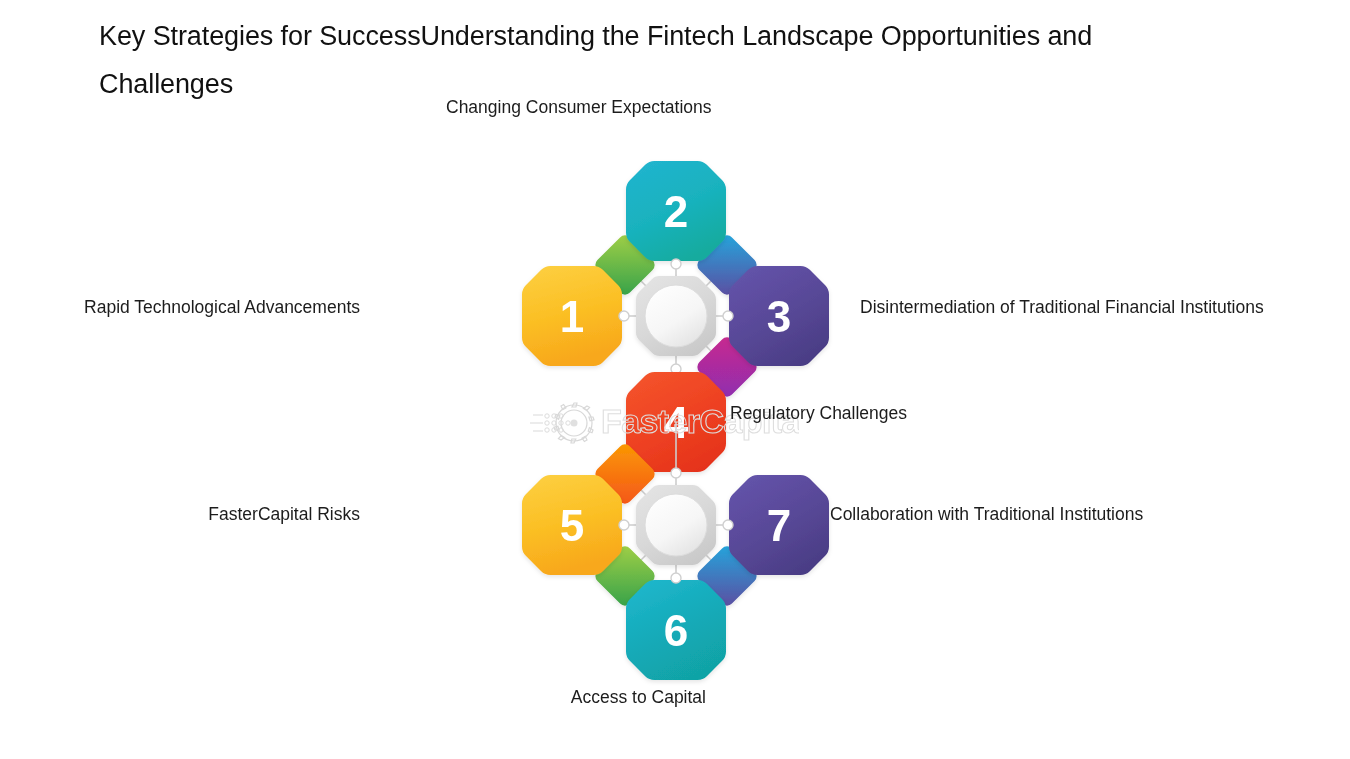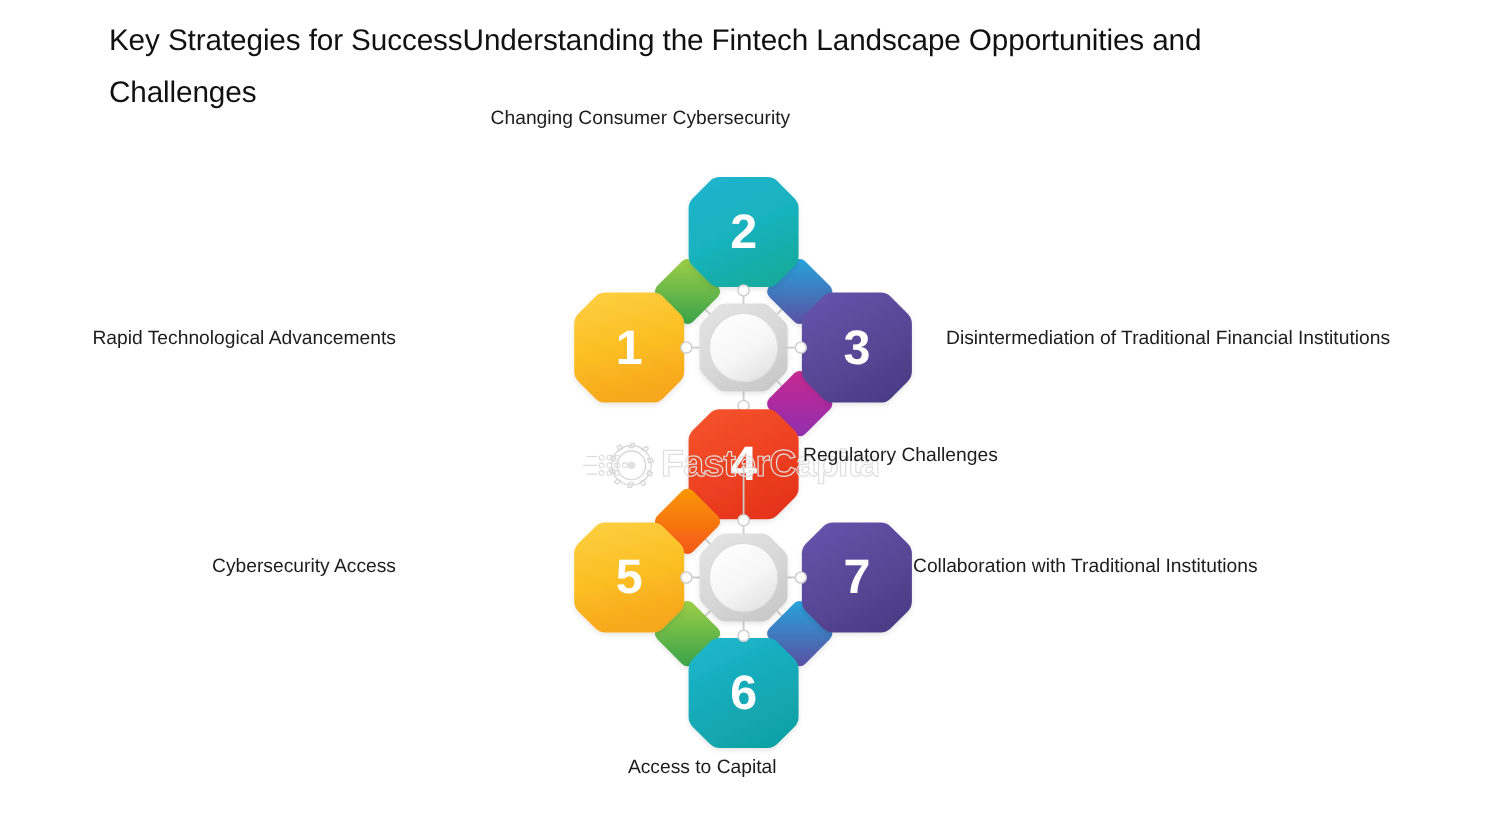--- a/index.html
+++ b/index.html
@@ -301,23 +301,23 @@
         <line x1="3" y1="26" x2="16" y2="26"></line>
         <line x1="6" y1="34" x2="16" y2="34"></line>
       </g>
     </g>
     <text x="74" y="36" fill="none" stroke="#dedede" stroke-width="1.1" font-family="'Liberation Sans', sans-serif" font-size="34" font-weight="bold" letter-spacing="-0.6">FasterCapital</text>
   </svg>
 </div>
 
 <div class="callout left" id="label-1">Rapid Technological Advancements</div>
 
-<div class="callout center" id="label-2">Changing Consumer Cybersecurity</div>
+<div class="callout center" id="label-2">Changing Consumer Expectations</div>
 
 <div class="callout right" id="label-3">Disintermediation of Traditional Financial Institutions</div>
 
 <div class="callout right" id="label-4">Regulatory Challenges</div>
 
-<div class="callout left" id="label-5">Cybersecurity Access</div>
+<div class="callout left" id="label-5">FasterCapital Risks</div>
 
 <div class="callout center" id="label-6">Access to Capital</div>
 
 <div class="callout right" id="label-7">Collaboration with Traditional Institutions</div>
 
 </body></html>

